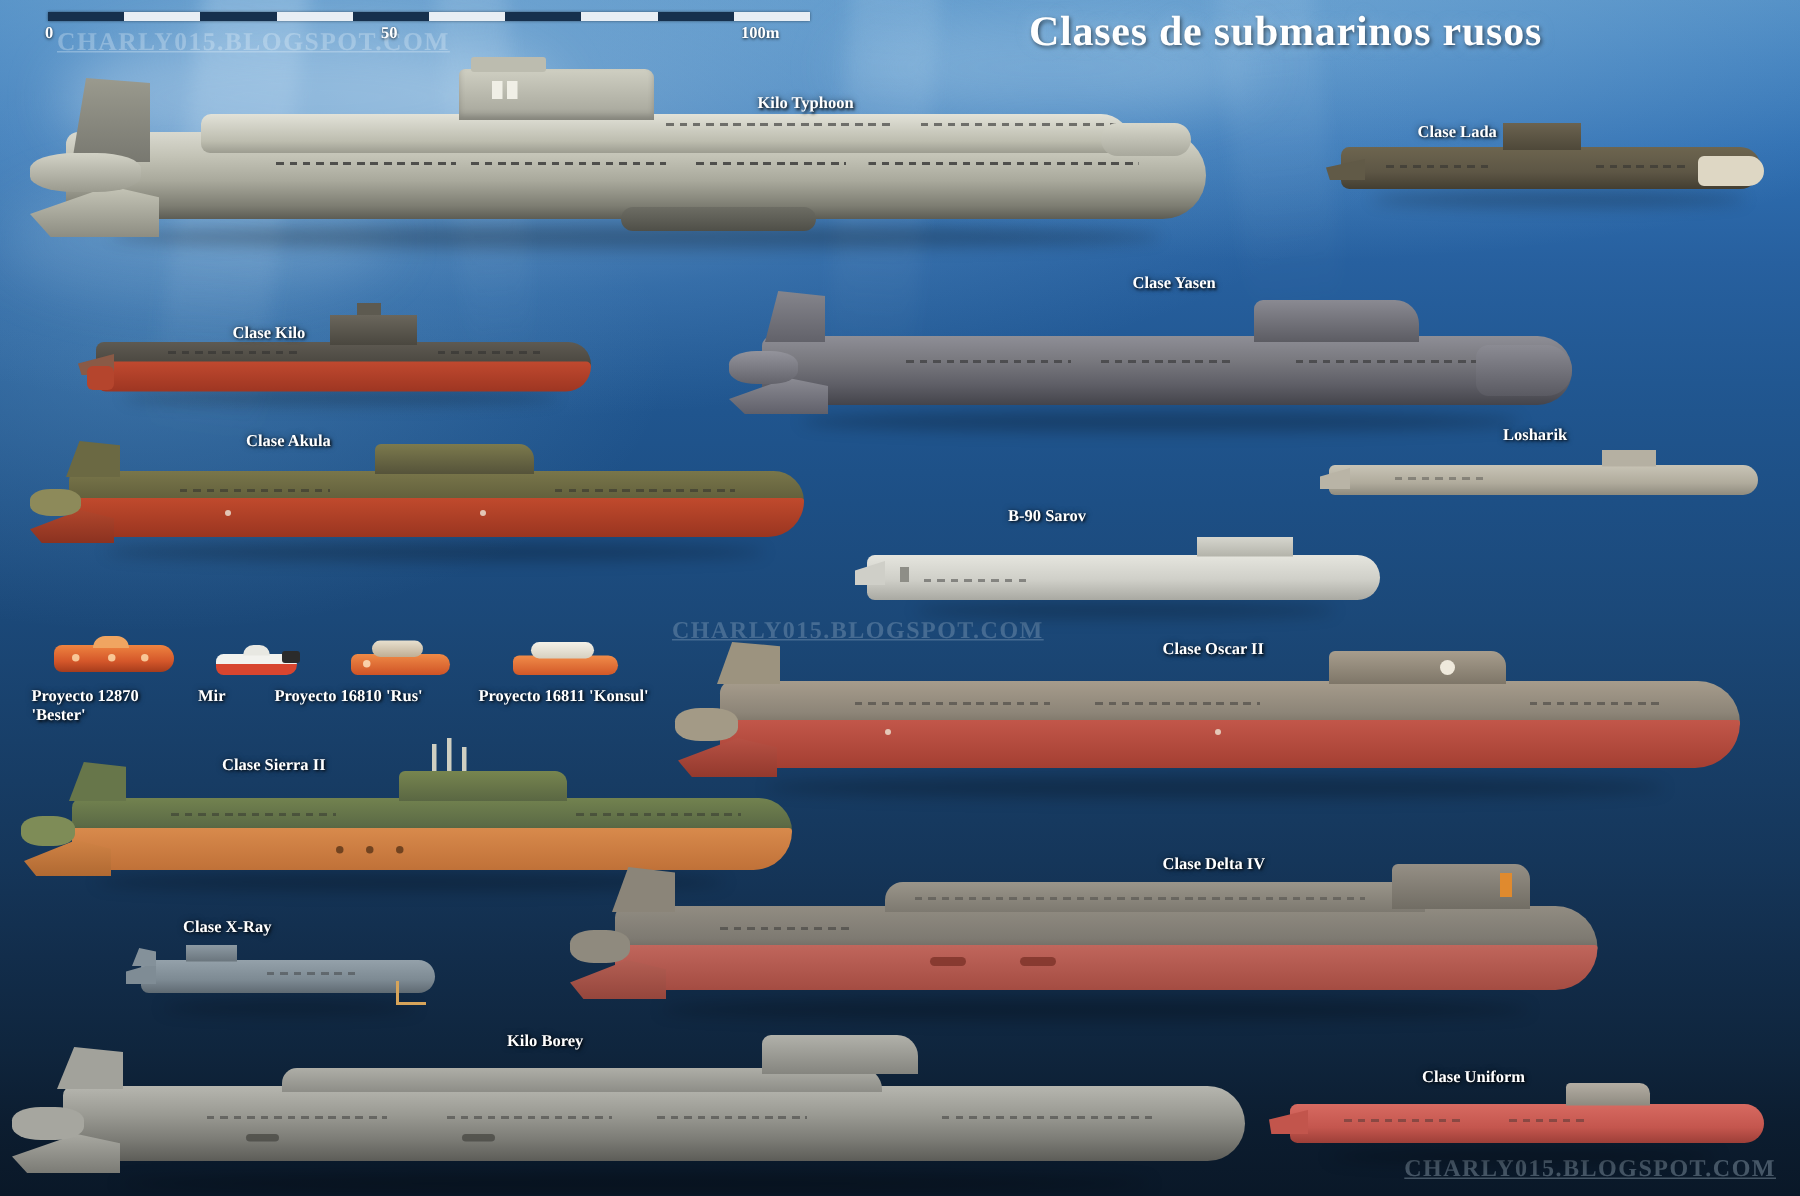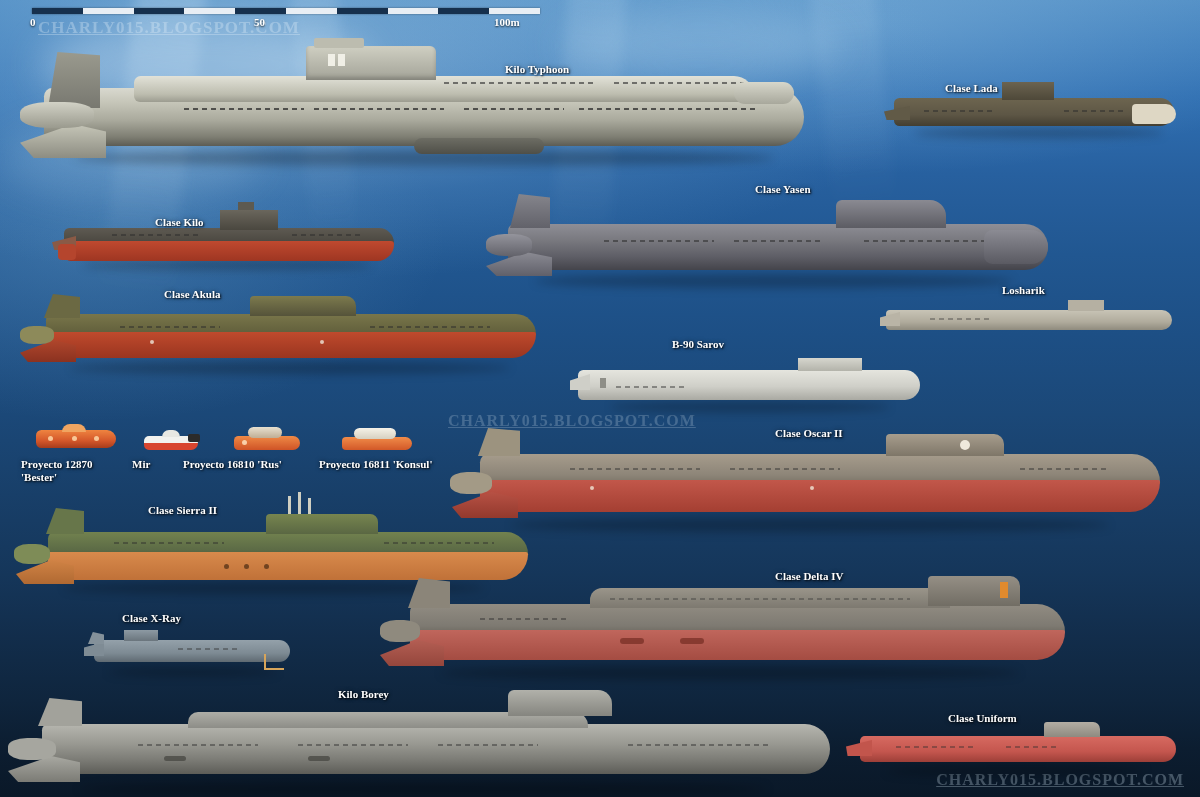--- a/index.html
+++ b/index.html
@@ -73,20 +73,21 @@
   <div class="caustic" style="left:560px;top:10px;width:280px;height:70px;background:rgba(205,230,248,.25);"></div>
   <div class="caustic" style="left:0px;top:120px;width:260px;height:80px;background:rgba(190,220,245,.18);"></div>
 
   <div class="scale-wrap">
     <div class="scale-bar"></div>
     <div class="scale-lbl s0">0</div>
     <div class="scale-lbl s50">50</div>
     <div class="scale-lbl s100">100m</div>
   </div>
 
+  <div class="title">Clases de submarinos rusos</div>
 
   <div class="wm wm-tl">CHARLY015.BLOGSPOT.COM</div>
   <div class="wm wm-mid">CHARLY015.BLOGSPOT.COM</div>
   <div class="wm wm-br">CHARLY015.BLOGSPOT.COM</div>
 
   <div class="sub" style="left:14px;top:46px;width:800px;height:120px;">
     <div class="shadow" style="left:60px;top:104px;width:700px;height:16px;"></div>
 
     <div class="hull" style="left:30px;top:42px;width:760px;height:58px;border-radius:34px 120px 120px 34px;
       background:linear-gradient(to bottom,#d9d9cf 0%,#c3c3b6 28%,#a9a99c 56%,#7d7d72 85%,#5c5c54 100%);"></div>

